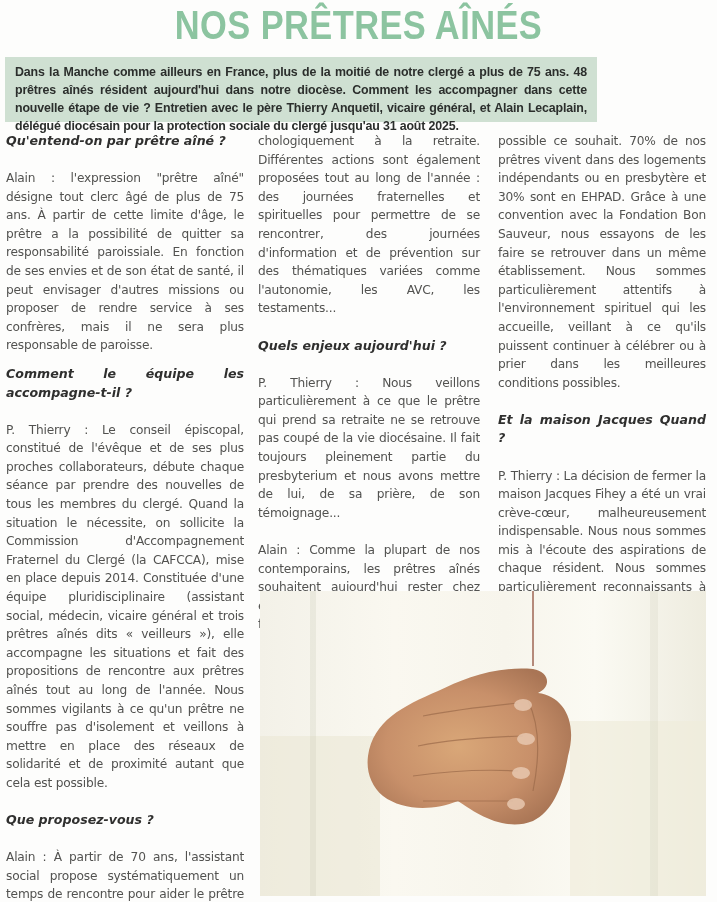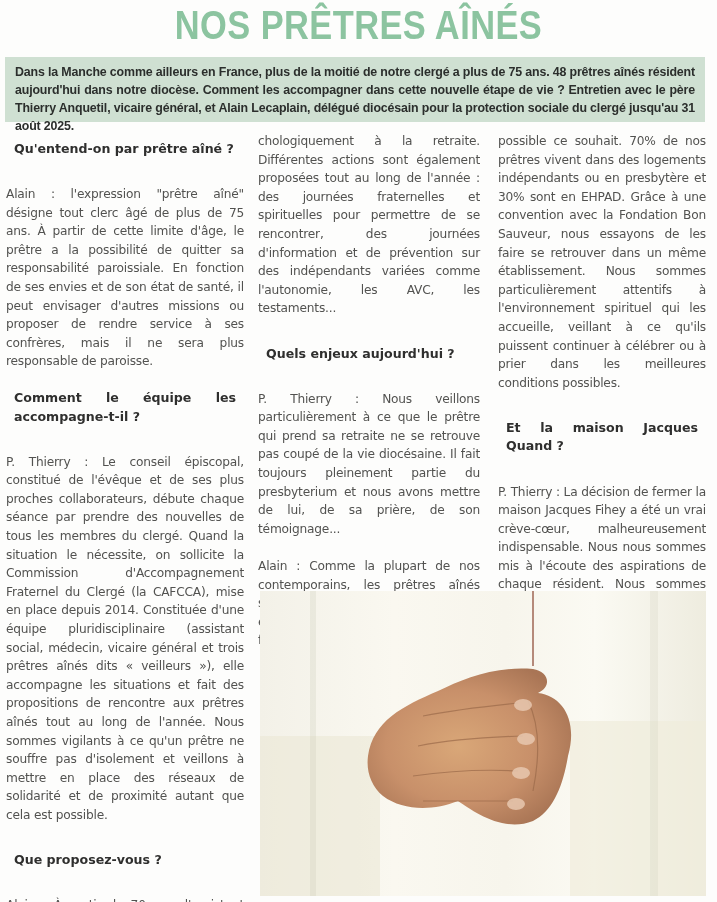--- a/index.html
+++ b/index.html
@@ -14,43 +14,43 @@
     position: absolute; left: 0; top: 2px; width: 717px;
     text-align: center;
     font-family: "Liberation Sans", sans-serif;
     font-weight: bold;
     font-size: 40px; letter-spacing: 0.5px;
     color: #8cc4a0;
     transform: scaleX(0.86);
     line-height: 46px;
   }
   .intro {
-    position: absolute; left: 5px; top: 57px; width: 700px; height: 65px;
+    position: absolute; left: 5px; top: 57px; width: 592px; height: 65px;
     background: #cfe0d2;
     box-sizing: border-box;
     padding: 6px 10px 0 10px;
   }
   .intro p {
     margin: 0;
     font-family: "Liberation Sans", sans-serif;
     font-weight: bold;
     font-size: 12.4px; line-height: 18px;
     color: #2b2e2c;
     text-align: justify;
     text-align-last: left;
     letter-spacing: -0.15px;
   }
   .col { position: absolute; top: 132px; }
   .col1 { left: 6px; width: 238px; }
   .col2 { left: 258px; width: 222px; }
   .col3 { left: 498px; width: 208px; }
   .col h3 {
-    margin: 8px; font-size: 12.6px; line-height: 18.5px;
+    margin: 0; font-size: 12.6px; line-height: 18.5px;
     font-weight: bold; color: #2f2f2e;
-    text-align: justify; text-align-last: left;
+    text-align: justify; text-align-last: left; font-style: italic;
   }
   .col p {
     margin: 0; font-size: 12.2px; line-height: 18.6px;
     text-align: justify; text-align-last: left;
     color: #525250;
     letter-spacing: -0.2px;
   }
   .col .speaker { }
   .gap { height: 18.6px; }
   .photo {
@@ -83,21 +83,21 @@
   <h3>Comment le équipe les accompagne-t-il ?</h3>
   <div class="gap"></div>
   <p><span class="speaker">P. Thierry</span><span> : Le conseil épiscopal, constitué de l'évêque et de ses plus proches collaborateurs, débute chaque séance par prendre des nouvelles de tous les membres du clergé. Quand la situation le nécessite, on sollicite la Commission d'Accompagnement Fraternel du Clergé (la CAFCCA), mise en place depuis 2014. Constituée d'une équipe pluridisciplinaire (assistant social, médecin, vicaire général et trois prêtres aînés dits « veilleurs »), elle accompagne les situations et fait des propositions de rencontre aux prêtres aînés tout au long de l'année. Nous sommes vigilants à ce qu'un prêtre ne souffre pas d'isolement et veillons à mettre en place des réseaux de solidarité et de proximité autant que cela est possible.</span></p>
   <div class="gap"></div>
   <h3>Que proposez-vous ?</h3>
   <div class="gap"></div>
   <p><span class="speaker">Alain</span><span> : À partir de 70 ans, l'assistant social propose systématiquement un temps de rencontre pour aider le prêtre à penser à un projet de vie personnalisé et à se préparer psy-</span></p>
 </div>
 
 <div class="col col2">
-  <p>chologiquement à la retraite. Différentes actions sont également proposées tout au long de l'année : des journées fraternelles et spirituelles pour permettre de se rencontrer, des journées d'information et de prévention sur des indépendants variées comme l'autonomie, les AVC, les testaments...</p>
+  <p>chologiquement à la retraite. Différentes actions sont également proposées tout au long de l'année : des journées fraternelles et spirituelles pour permettre de se rencontrer, des journées d'information et de prévention sur des thématiques variées comme l'autonomie, les AVC, les testaments...</p>
   <div class="gap"></div>
   <h3>Quels enjeux aujourd'hui ?</h3>
   <div class="gap"></div>
   <p><span class="speaker">P. Thierry</span><span> : Nous veillons particulièrement à ce que le prêtre qui prend sa retraite ne se retrouve pas coupé de la vie diocésaine. Il fait toujours pleinement partie du presbyterium et nous avons mettre de lui, de sa prière, de son témoignage...</span></p>
   <div class="gap"></div>
   <p><span class="speaker">Alain</span><span> : Comme la plupart de nos contemporains, les prêtres aînés souhaitent aujourd'hui rester chez eux le plus longtemps possible. Il faut donc accompagner du mieux</span></p>
 </div>
 
 <div class="col col3">
   <p>possible ce souhait. 70% de nos prêtres vivent dans des logements indépendants ou en presbytère et 30% sont en EHPAD. Grâce à une convention avec la Fondation Bon Sauveur, nous essayons de les faire se retrouver dans un même établissement. Nous sommes particulièrement attentifs à l'environnement spirituel qui les accueille, veillant à ce qu'ils puissent continuer à célébrer ou à prier dans les meilleures conditions possibles.</p>

